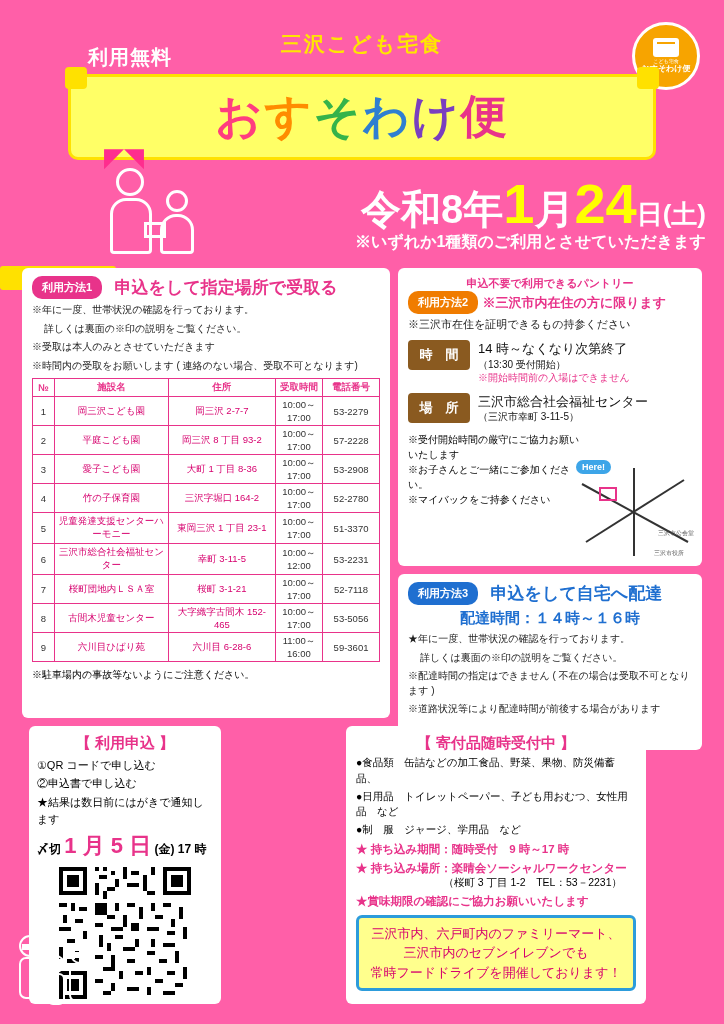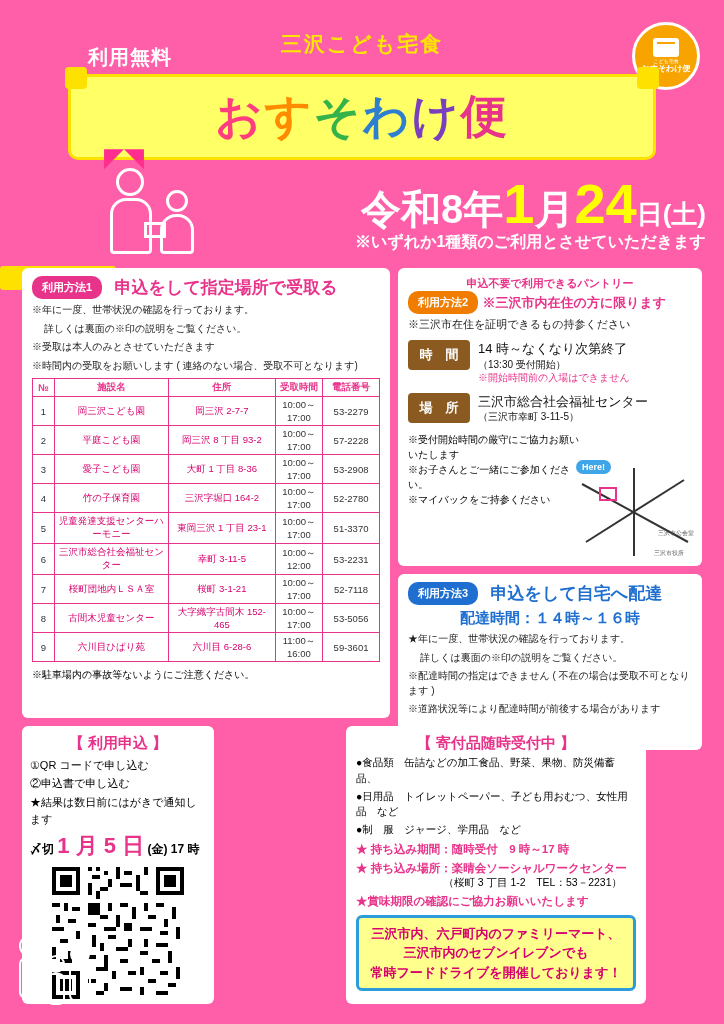--- a/index.html
+++ b/index.html
@@ -127,21 +127,21 @@
     position:absolute; left:0px; top:-4px; background:#3da5e8; color:#fff;
     font-size:9px; font-weight:bold; padding:2px 6px; border-radius:7px;
   }
   .map-lbl { position:absolute; font-size:6px; color:#555; }
 
   
   #panel-m3 { left:398px; top:574px; width:304px; height:176px; padding:8px 10px; }
   .m3-time { color:#1f6fd0; font-size:15px; font-weight:bold; text-align:center; margin-top:4px;}
 
   
-  #panel-apply { left:22px; top:726px; width:192px; height:278px; padding:8px; }
+  #panel-apply { left:29px; top:726px; width:192px; height:278px; padding:8px; }
   .apply-title { color:#e8338a; font-size:15px; font-weight:bold; text-align:center; }
   .apply-list { font-size:11px; line-height:1.6; margin-top:4px; }
   .apply-star { font-size:11px; line-height:1.5; margin-top:2px;}
   .deadline { margin-top:4px; font-size:12px; font-weight:bold; }
   .deadline .big { color:#e8338a; font-size:22px; }
   .qr { width:132px; height:132px; margin:6px auto 0; position:relative; background:#fff; }
 
   
   #panel-sched { left:222px; top:726px; width:116px; height:278px; background:transparent; }
   .sched-head { background:#ffe100; color:#111; font-size:13px; font-weight:bold; text-align:center; padding:3px 0; border-radius:3px; }
@@ -150,21 +150,21 @@
   .fam { position:absolute; left:8px; bottom:4px; width:100px; height:96px; }
 
   
   #panel-don { left:346px; top:726px; width:300px; height:278px; padding:8px 10px; }
   .don-title { color:#e8338a; font-size:15px; font-weight:bold; text-align:center; }
   .don-line { font-size:10.5px; line-height:1.5; margin-top:2px; }
   .don-star { color:#e8338a; font-size:11.5px; font-weight:bold; margin-top:4px; }
   .don-sub { font-size:10.5px; text-align:right; padding-right:14px; }
   .don-box {
     margin-top:6px; border:3px solid #2d9cdb; background:#ffff8d; border-radius:6px;
-    padding:6px 4px; text-align:center; color:#d6006e; font-size:13px; font-weight:bold; line-height:1.5;
+    padding:6px 4px; text-align:center; color:#d6006e; font-size:13px; font-weight:normal; line-height:1.5;
   }
 </style>
 </head>
 <body>
 
 <div class="page">
 
   <div class="hdr">
     <div class="brand-title">三沢こども宅食</div>
     <div class="free-label">利用無料</div>

